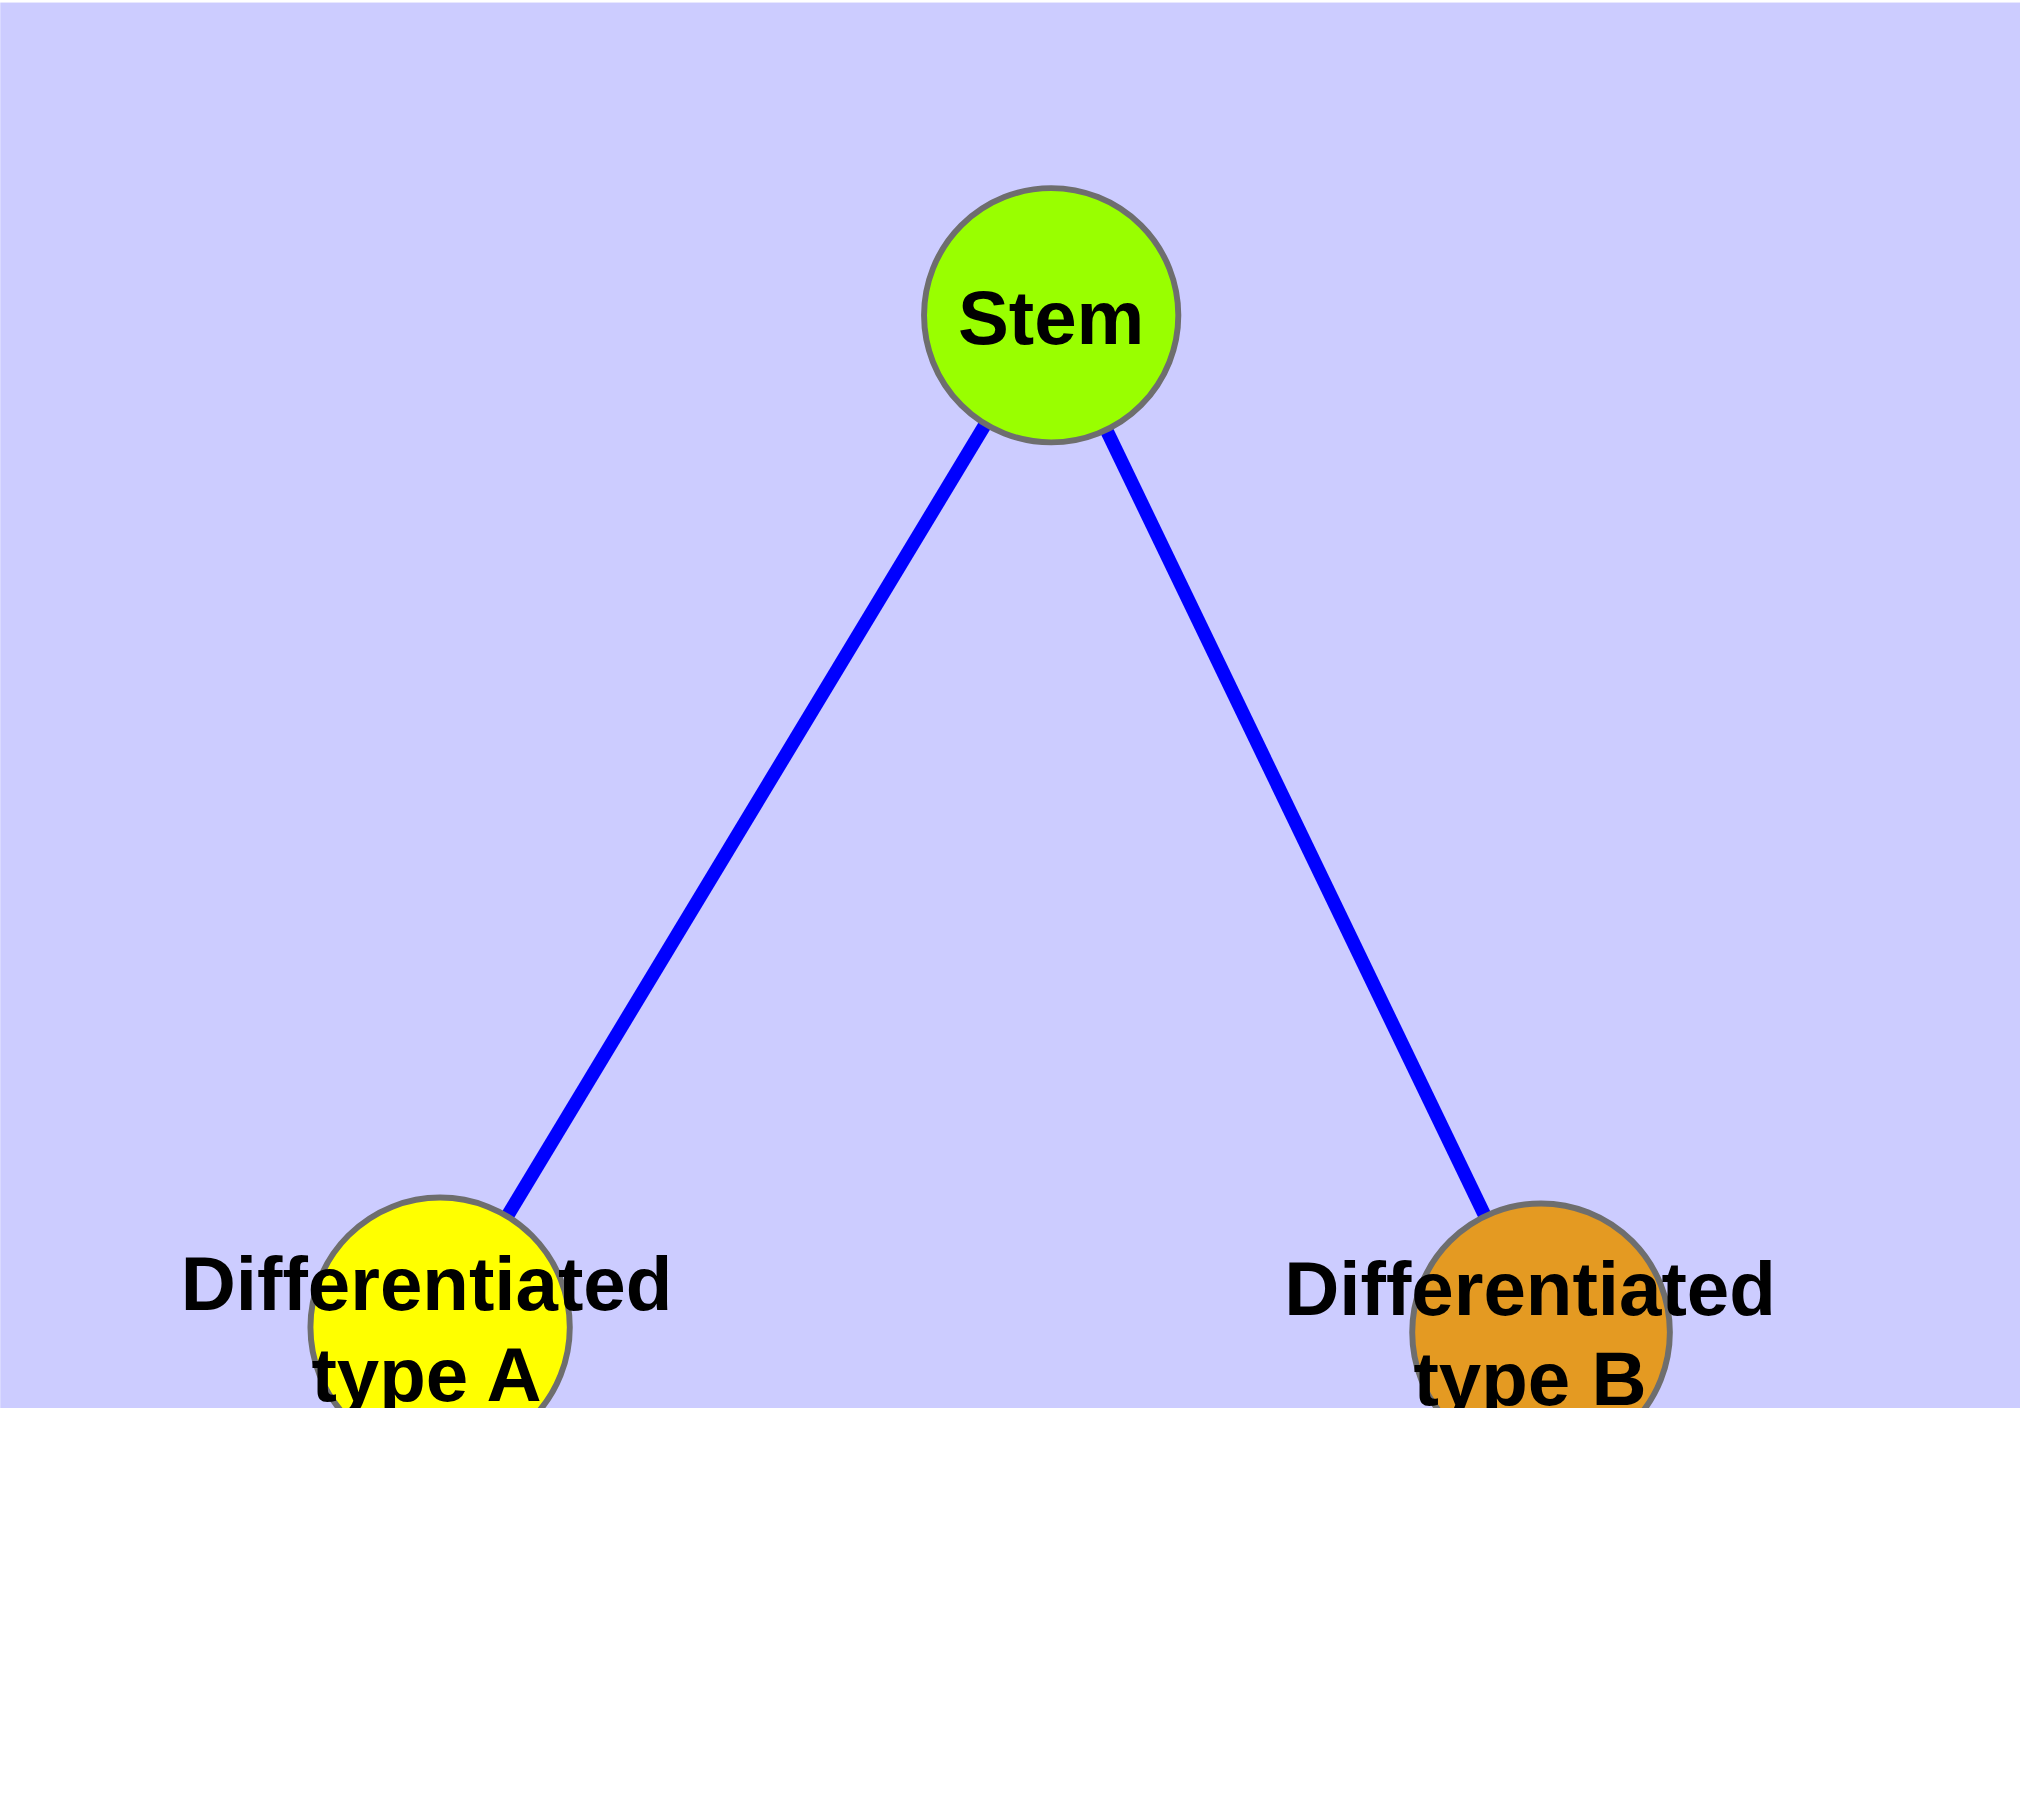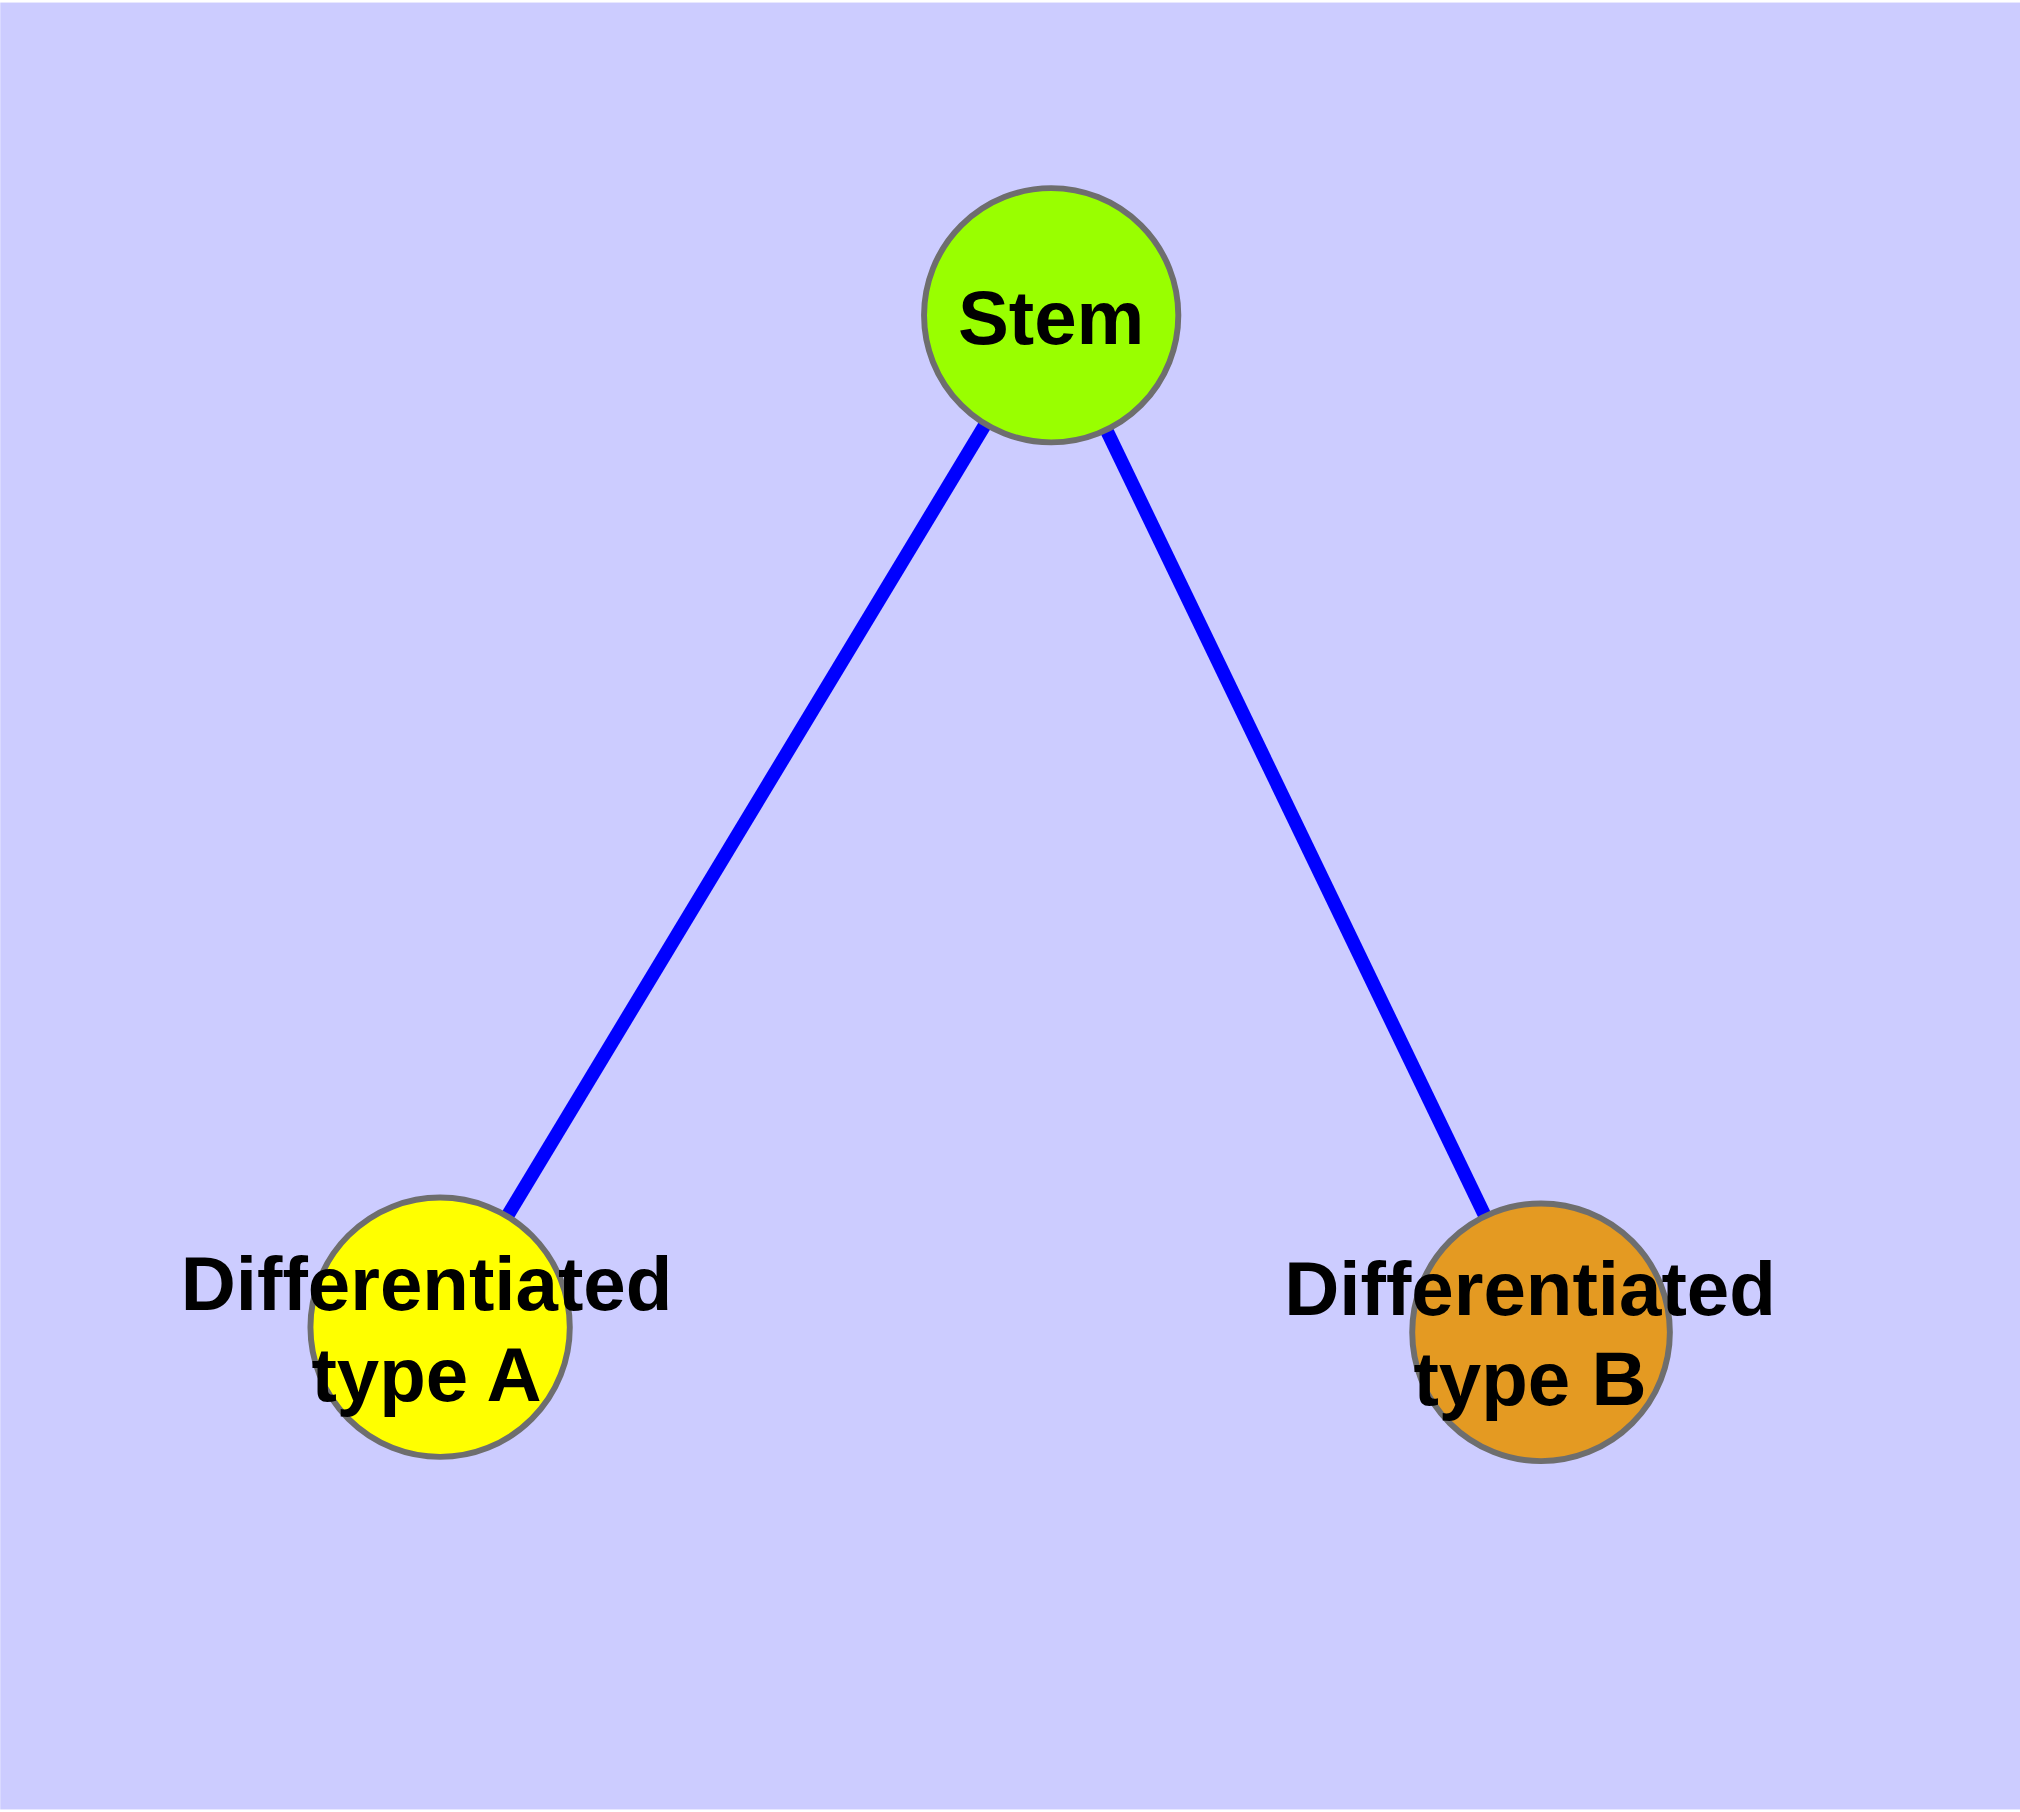--- a/index.html
+++ b/index.html
@@ -2,21 +2,21 @@
 <html style="font-size:13.6px"><head>
 <meta charset="utf-8">
 <style>
   html, body {
     margin: 0;
     padding: 0;
     background: #ffffff;
   }
   .stage {
     width: 2021px;
-    height: 1812px;
+    height: 1408px;
     position: relative;
     background: #ffffff;
   }
   svg.graph {
     display: block;
     width: 2021px;
     height: 1812px;
   }
   .edge {
     stroke-width: 16px;

